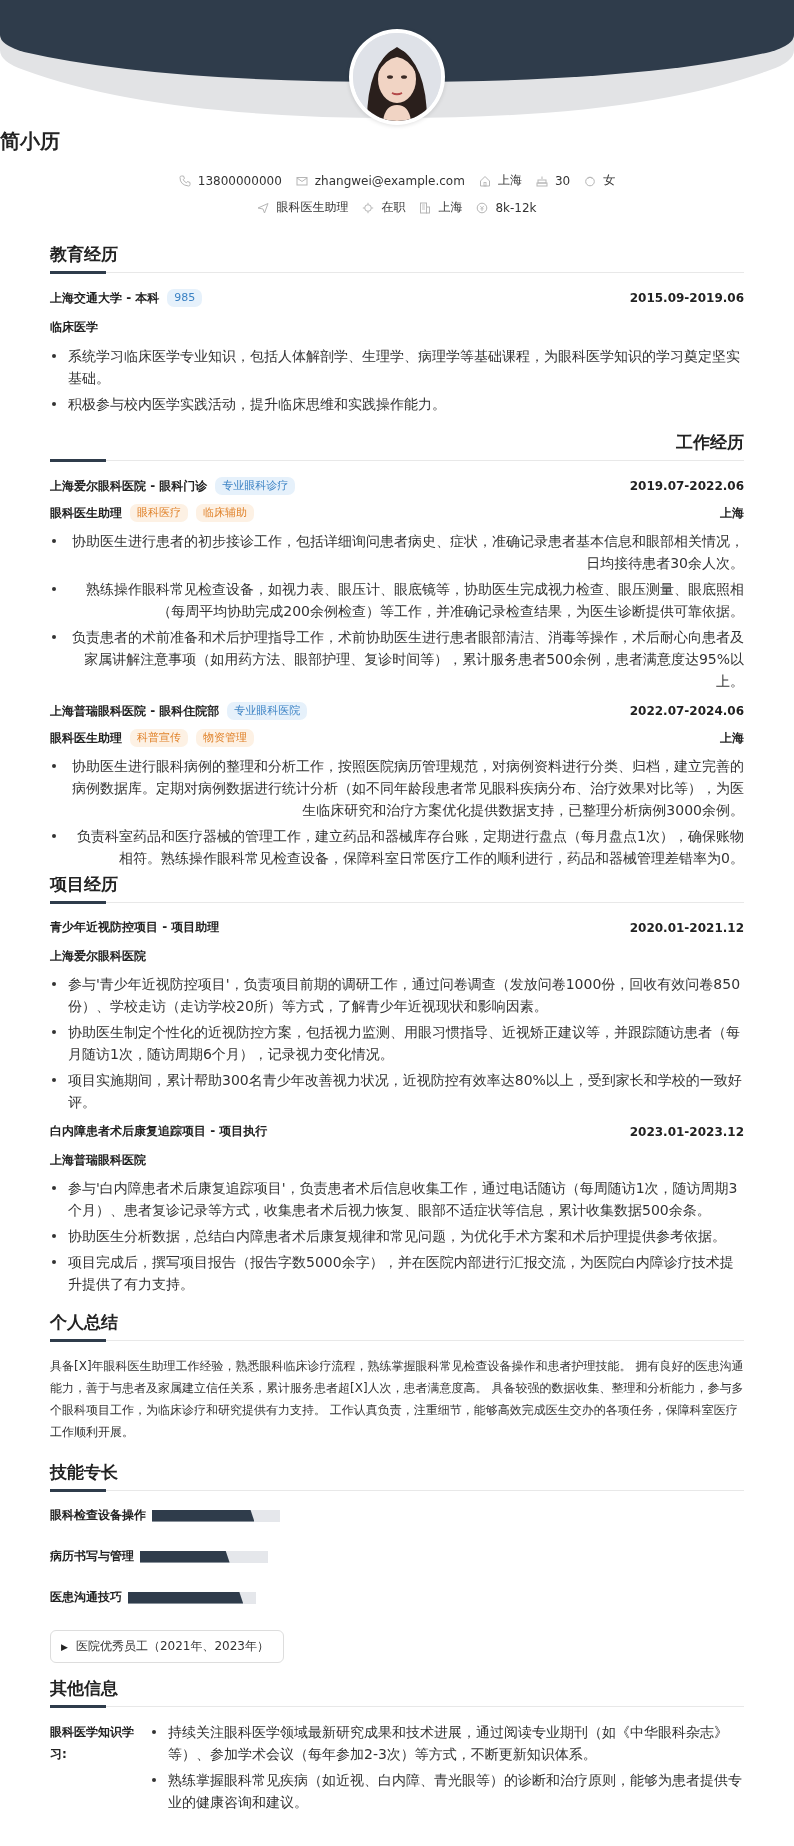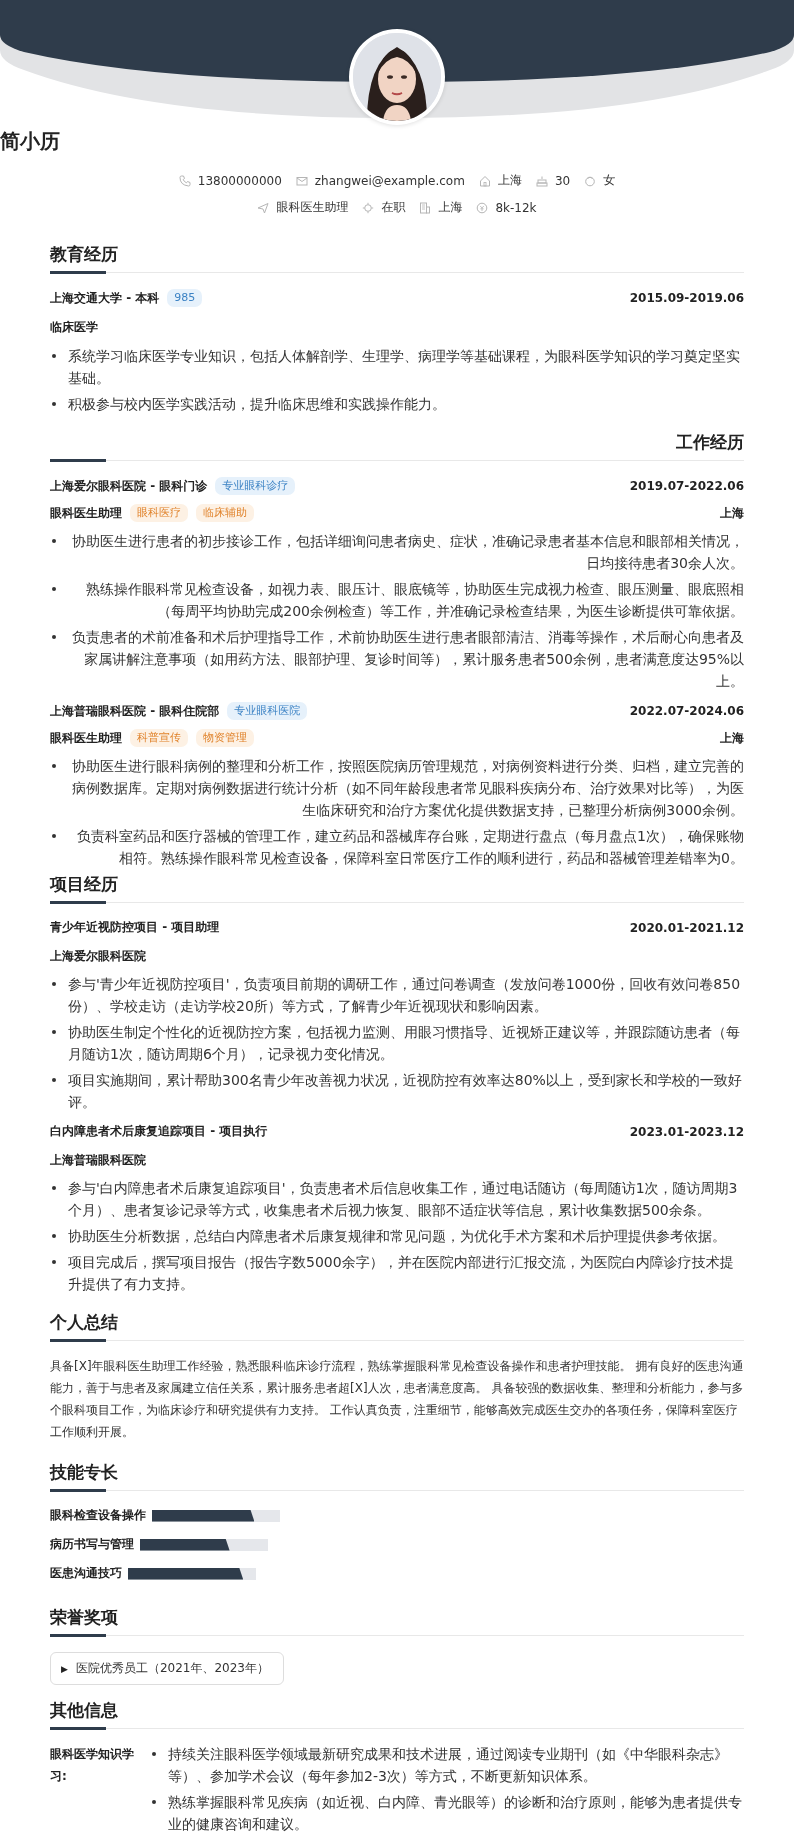--- a/index.html
+++ b/index.html
@@ -61,21 +61,21 @@
   .sub-title { font-size: 12px; font-weight: bold; color: #222222; display: flex; align-items: center; }
   ul.bullets { list-style: none; margin-top: 8px; }
   ul.bullets li {
     position: relative; padding-left: 18px; font-size: 14px; line-height: 22px; color: #333333;
     margin-bottom: 4px;
   }
   ul.bullets li::before {
     content: ""; position: absolute; left: 2px; top: 9px; width: 4px; height: 4px; border-radius: 50%; background: #333333;
   }
   .summary { font-size: 12px; line-height: 22px; color: #333333; }
-  .skills { display: flex; flex-wrap: wrap; row-gap: 12px; align-items: flex-end; }
+  .skills { display: flex; flex-wrap: wrap; row-gap: 24px; align-items: flex-end; }
   .skill { width: 350px; display: flex; align-items: center; }
   .skill-label { font-size: 12px; font-weight: bold; color: #222222; margin-right: 6px; }
   .skill-bar { position: relative; width: 128px; height: 12px; background: #e5e7eb; }
   .skill-fill {
     position: absolute; left: 0; top: 0; height: 12px; background: #2f3c4b;
     clip-path: polygon(0 0, calc(100% - 4px) 0, 100% 100%, 0 100%);
   }
   .award-box {
     display: inline-flex; align-items: center; border: 1px solid #dddddd; border-radius: 6px;
     padding: 7px 14px 7px 10px; font-size: 12px; color: #333333;
@@ -321,21 +321,20 @@
       <div class="skill">
         <span class="skill-label">医患沟通技巧</span>
         <div class="skill-bar">
           <div class="skill-fill" style="width:90%"></div>
         </div>
       </div>
     </div>
   </section>
 
   <section class="section" style="margin-top:24px;">
-    <div class="section-title">荣誉奖项</div>
     <div style="margin-top:16px;">
       <div class="award-box">
         <span class="award-arrow">▶</span>
         <span>医院优秀员工（2021年、2023年）</span>
       </div>
     </div>
   </section>
 
   <section class="section" style="margin-top:14px;">
     <div class="section-title">其他信息</div>

